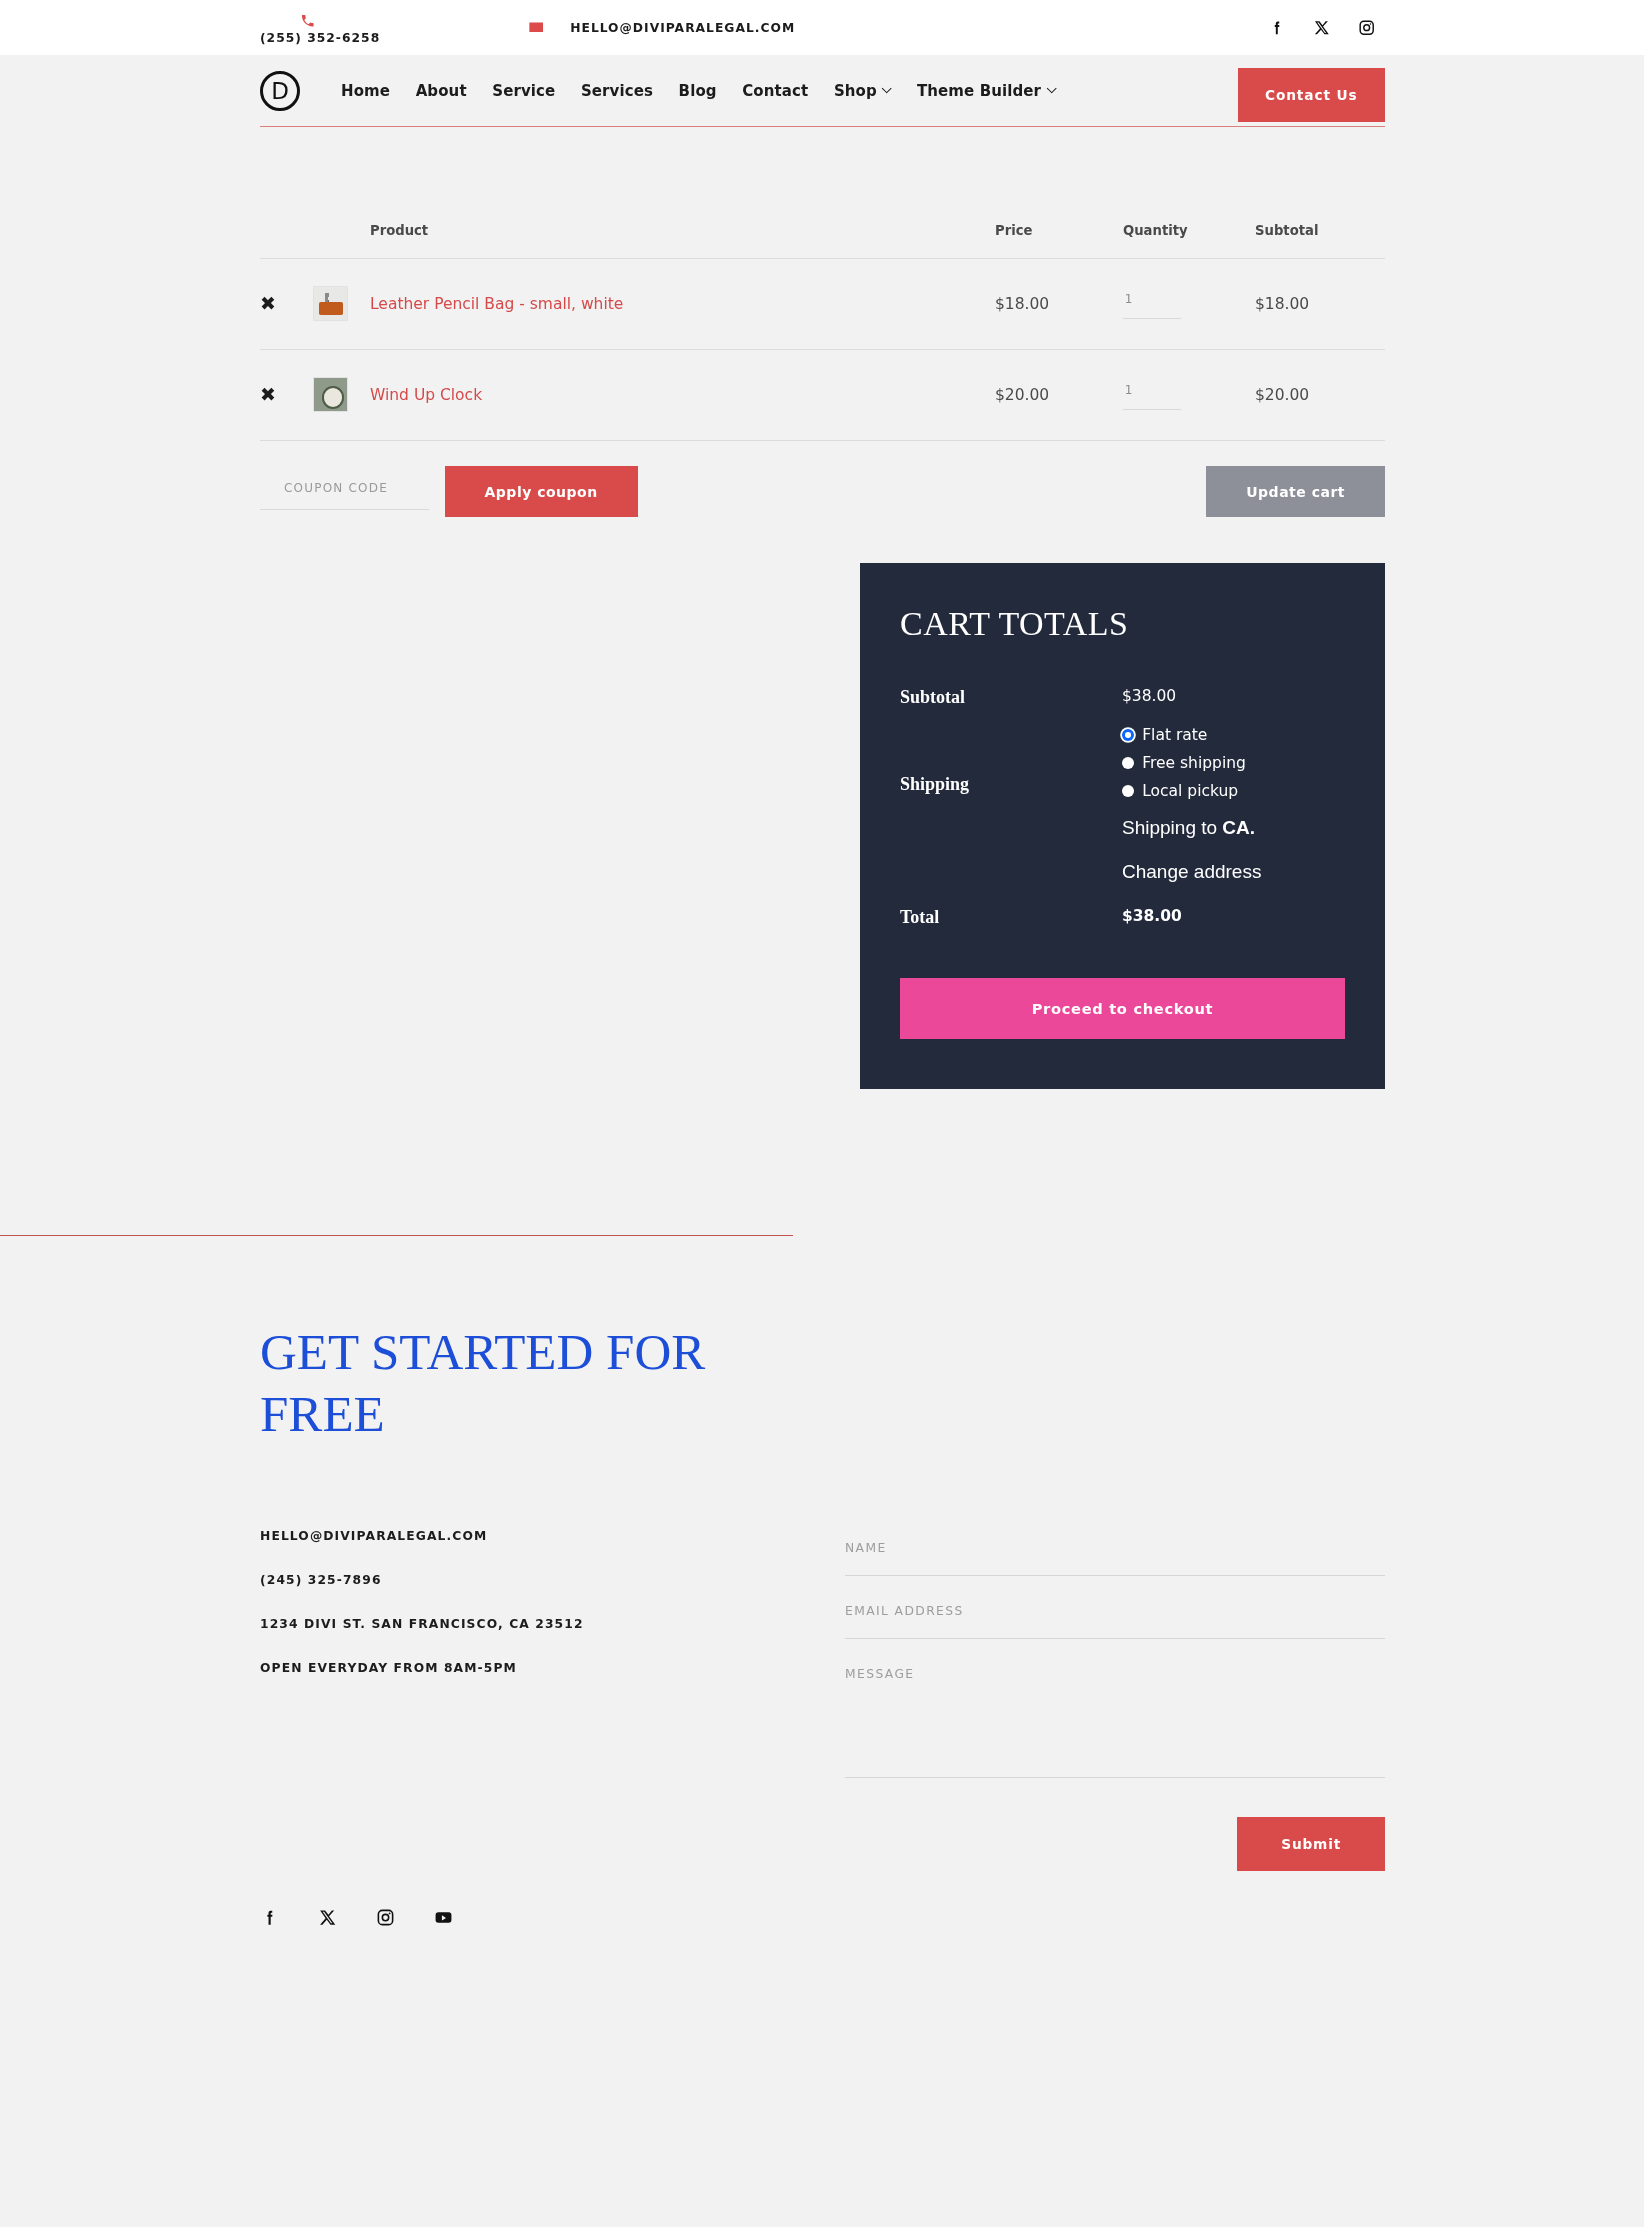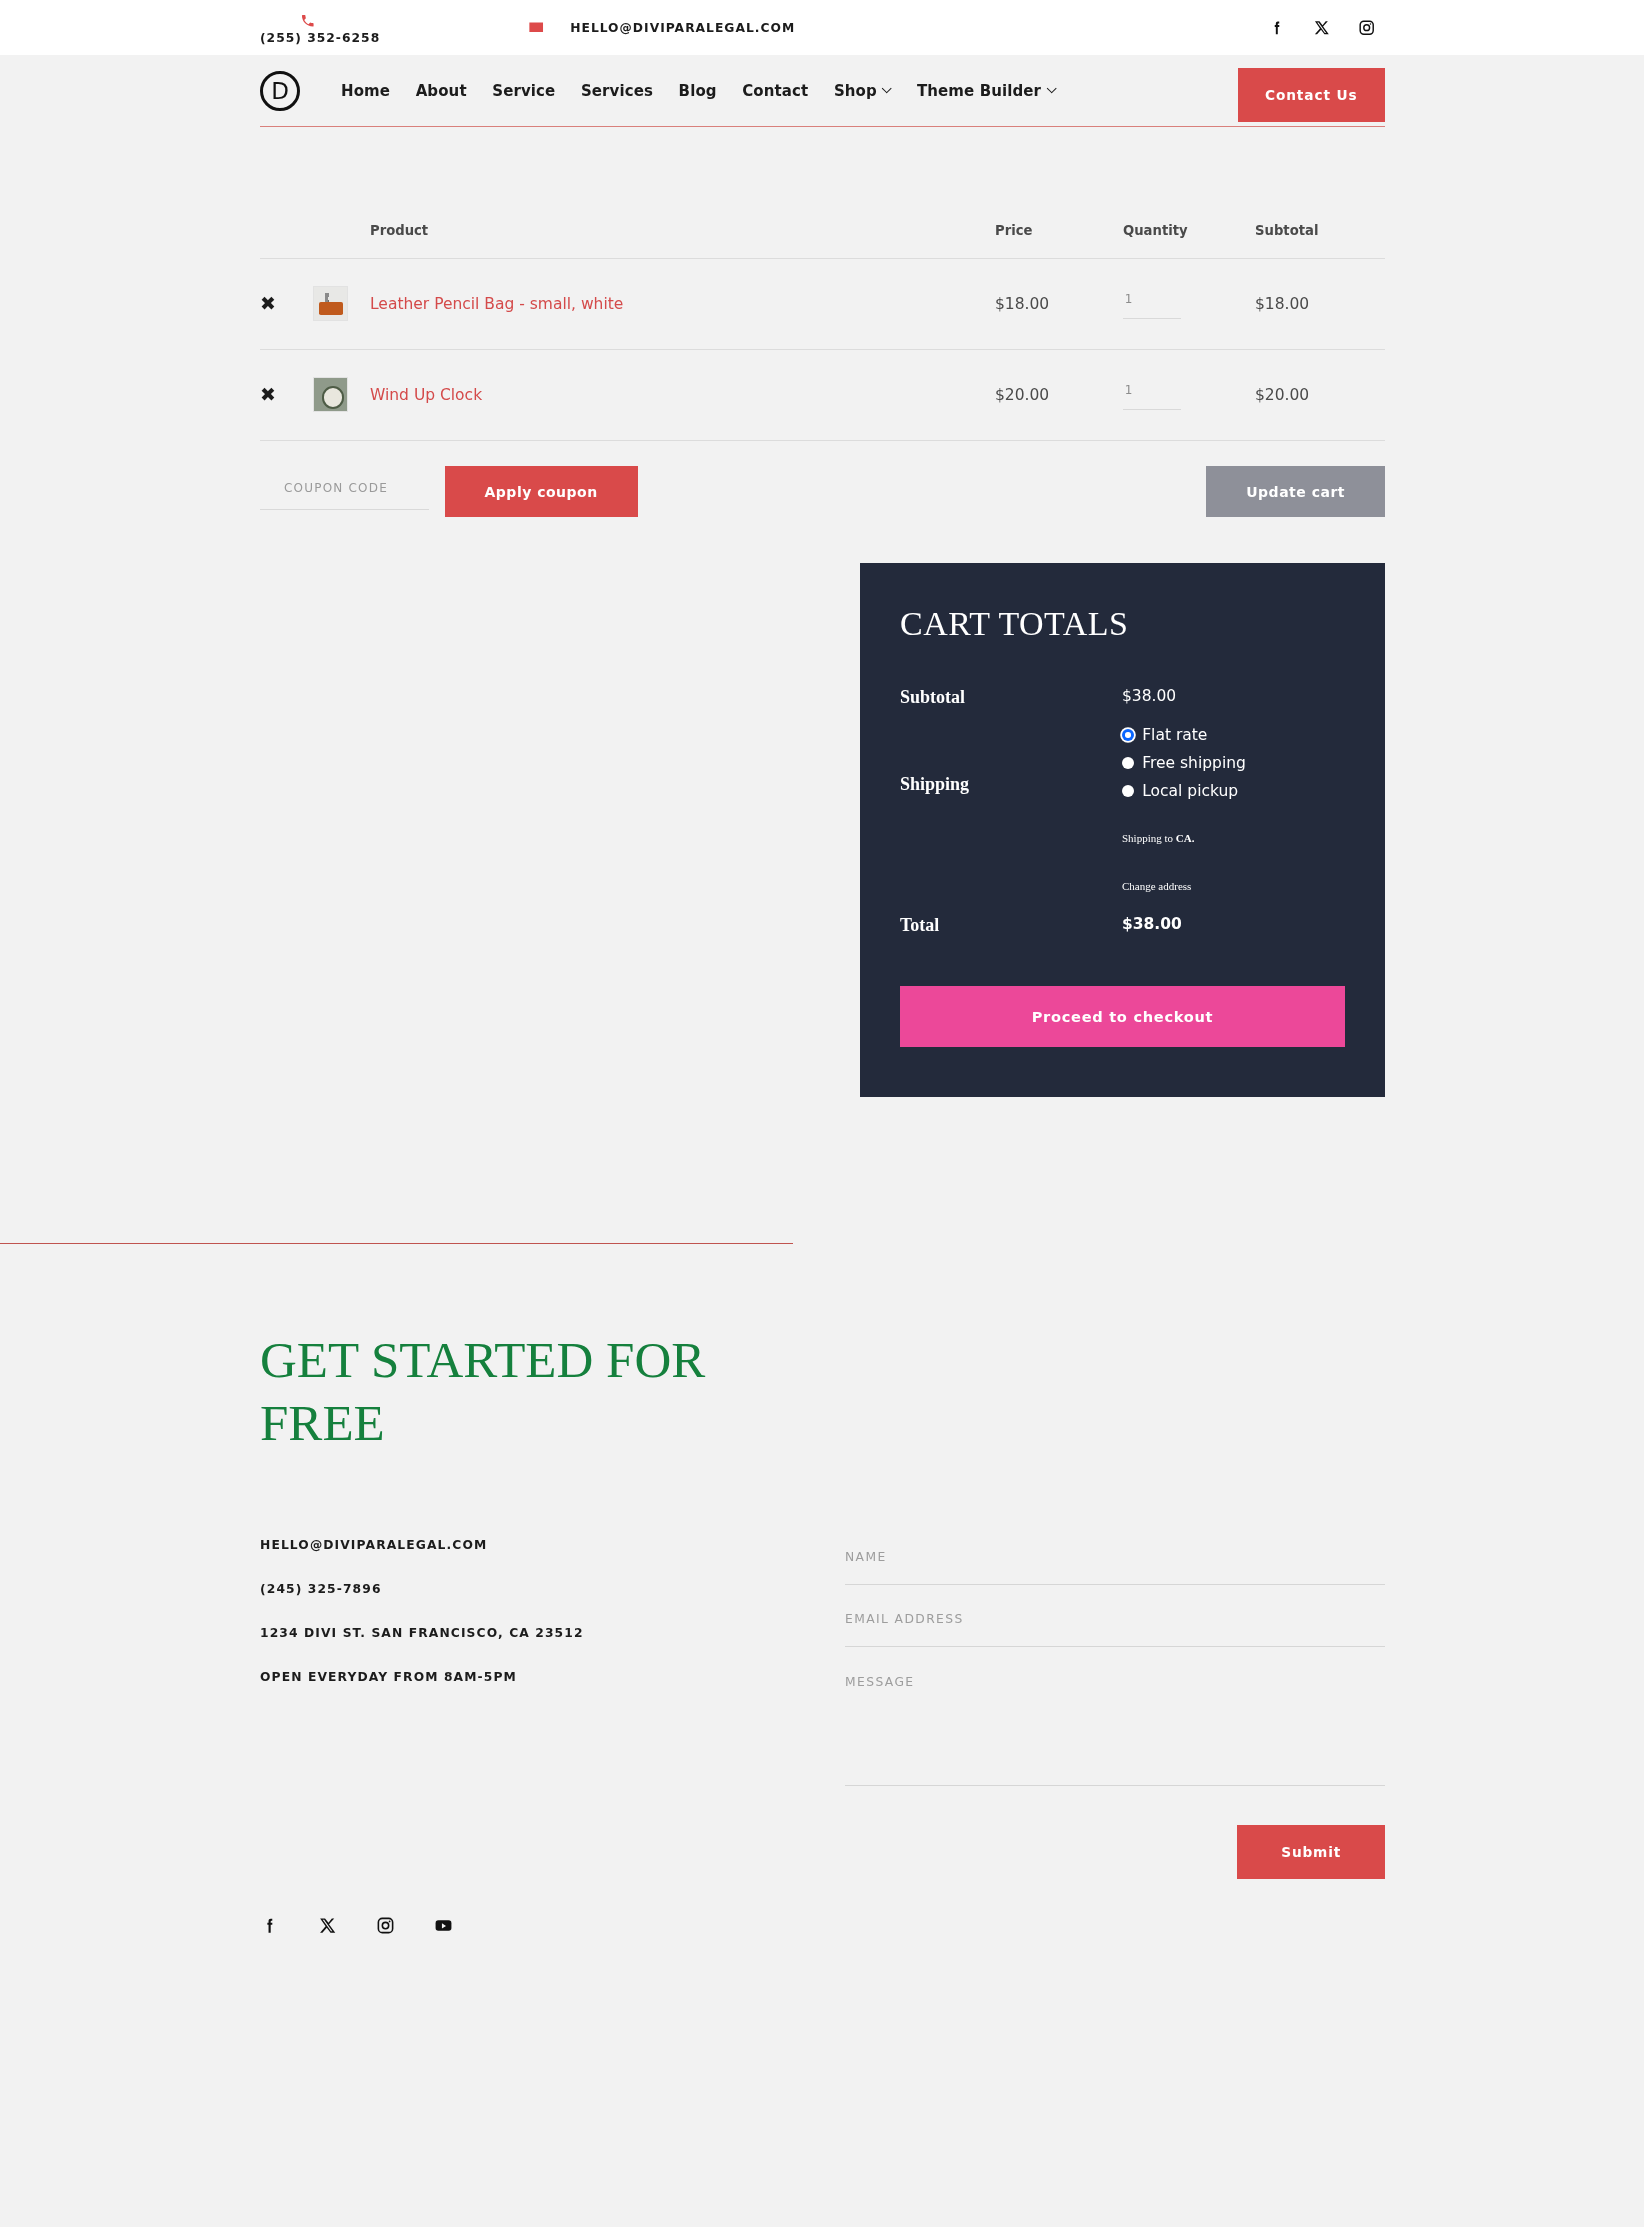--- a/index.html
+++ b/index.html
@@ -222,22 +222,22 @@
   .radio.on { background: #0a66ff; box-shadow: 0 0 0 1.8px #fff; }
   .radio.on::after {
     content: ""; position: absolute; left: 3.2px; top: 3.2px;
     width: 5.5px; height: 5.5px; border-radius: 50%; background: #fff;
   }
   .opt-label {
     font-size: 15.5px;
     font-family: "DejaVu Sans", sans-serif;
   }
   .ship-note {
-    margin-top: 30px; font-size: 11px; line-height: 1.6;
-    font-family: Liberation Serif, serif;
+    margin-top: 13px; font-size: 19px; line-height: 1.6;
+    font-family: Liberation Sans, sans-serif;
   }
   .ship-note b { font-weight: 700; }
   .change-addr { cursor: pointer; }
   .t-row.shipping { align-items: flex-start; margin-bottom: 20px; }
   .t-row.shipping .t-label { margin-top: 48px; }
   .t-row.total { margin-top: 11px; margin-bottom: 0; }
   .btn-checkout {
     display: block; width: 100%;
     background: #ec4899; color: #fff; border: none;
     font-size: 14.6px; font-weight: 700; letter-spacing: 0.7px;
@@ -245,21 +245,21 @@
     font-family: "DejaVu Sans", sans-serif;
   }
 
   
   .divider { width: 793px; height: 0.9px; background: #c0544f; }
 
   
   .footer { padding: 0 260px; }
   .cta-title {
     font-family: "Liberation Serif", serif;
-    font-size: 51px; line-height: 1.22; color: #15803d;
+    font-size: 51px; line-height: 1.22; color: #1d4ed8;
     font-weight: 400;
     margin-top: 85px;
     max-width: 567px;
   }
   .cta-cols { display: flex; margin-top: 84px; }
   .cta-left { width: 585px; }
   .info-line {
     font-size: 12.3px; font-weight: 700; letter-spacing: 1.1px;
     color: #1c1c1c; margin-bottom: 30px;
     font-family: "DejaVu Sans", sans-serif;

